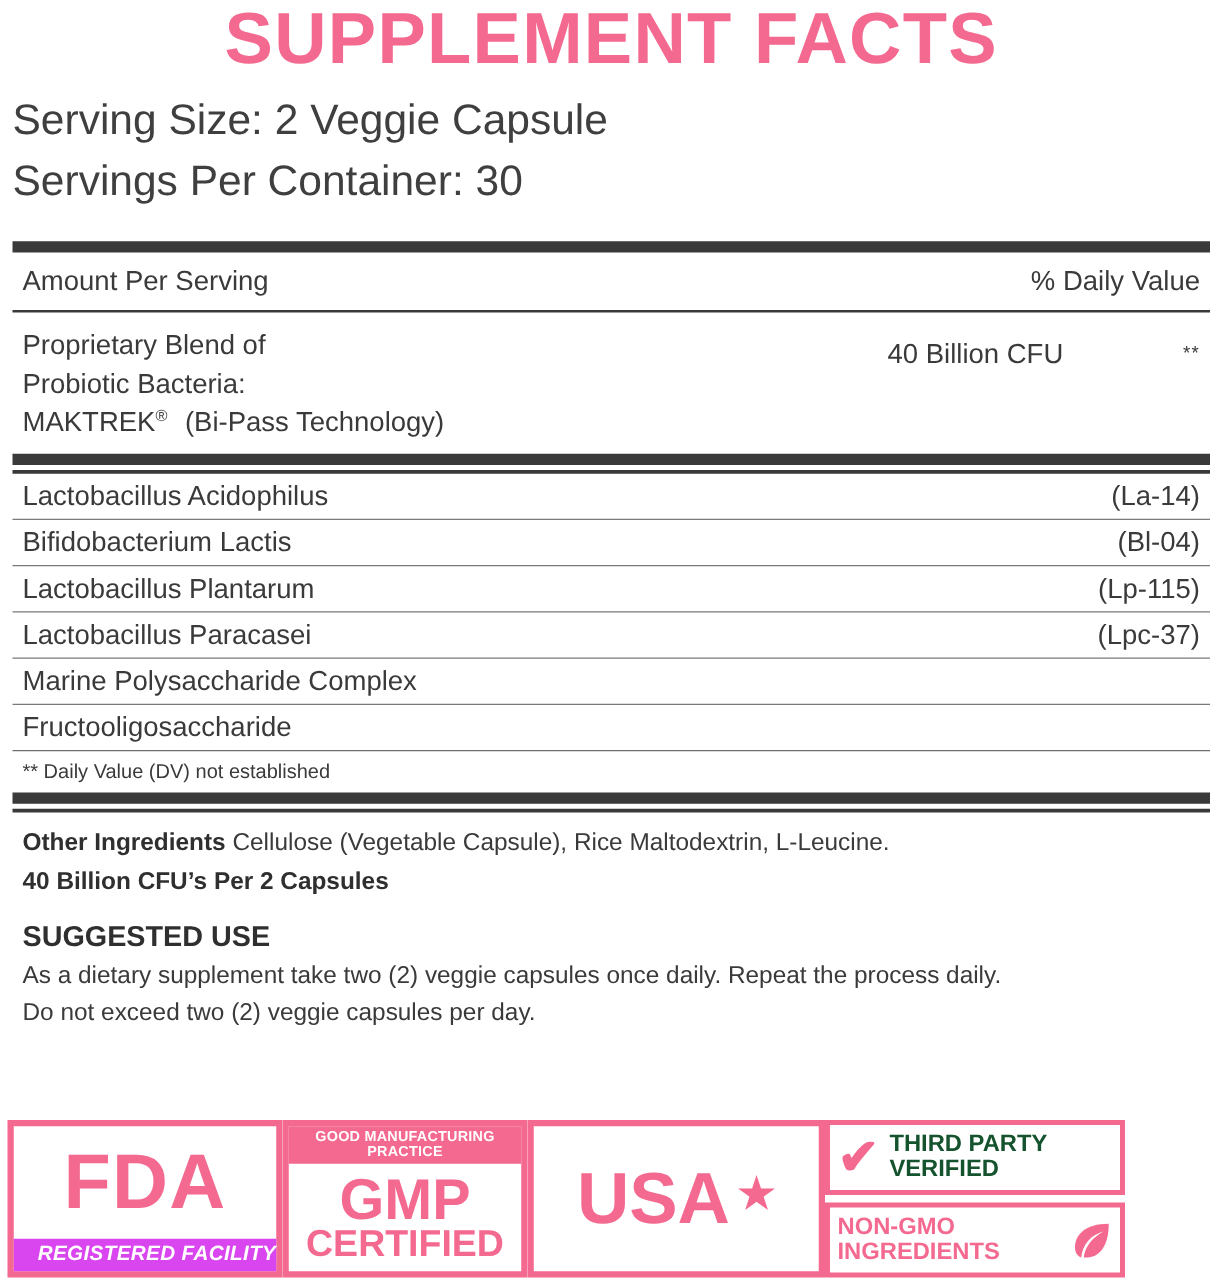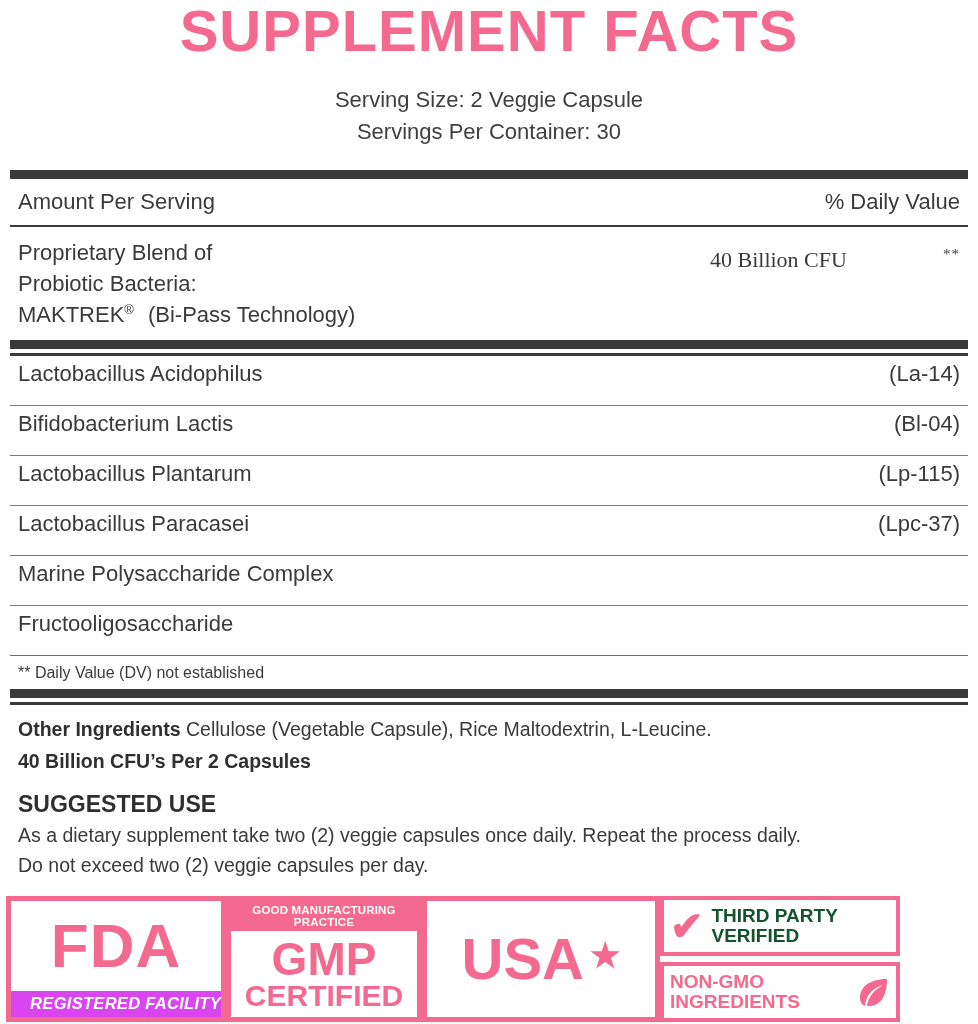--- a/index.html
+++ b/index.html
@@ -30,25 +30,24 @@
     font-weight: bold;
     letter-spacing: 1px;
     line-height: 1.0;
     margin: 0;
     padding-top: 2px;
     white-space: nowrap;
   }
 
   
   .serving {
-    text-align: center;
-    font-size: 22px;
+    font-size: 34px;
     color: #3f3f3f;
     line-height: 1.45;
-    margin-top: 24px;
+    margin-top: 12px;
   }
 
   
   .rule-thick {
     border: 0;
     border-top: 9px solid #3a3a3a;
     margin: 0;
   }
   .rule-thin {
     border: 0;
@@ -95,40 +94,39 @@
     font-size: 13px;
     vertical-align: super;
   }
   .blend-right {
     position: absolute;
     right: 8px;
     top: 17px;
     width: 250px;
     display: flex;
     justify-content: space-between;
-    align-items: flex-start;
+    align-items: center;
     font-size: 22px;
-    font-family: Liberation Serif, serif;
   }
   .dd {
     font-size: 15px;
     letter-spacing: 1px;
   }
   .maktrek-gap { display:inline-block; width:14px; }
 
   
   .strains {
     padding: 0;
   }
   .strain-row {
     display: flex;
     justify-content: space-between;
     align-items: flex-start;
     font-size: 22px;
-    padding: 5px 8px 18px 8px;
+    padding: 5px 8px 5px 8px;
     border-bottom: 1px solid #7a7a7a;
     gap: 24px;
   }
   .strain-row:last-child { border-bottom: none; }
 
   .dv-note {
     font-size: 16px;
     padding: 8px 8px 7px 8px;
   }
 

